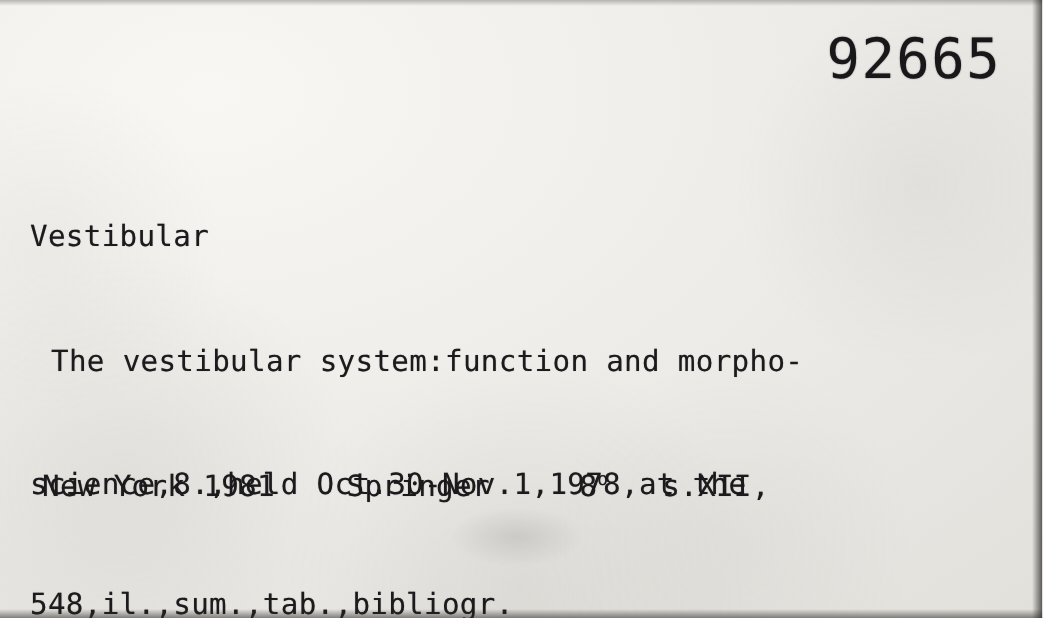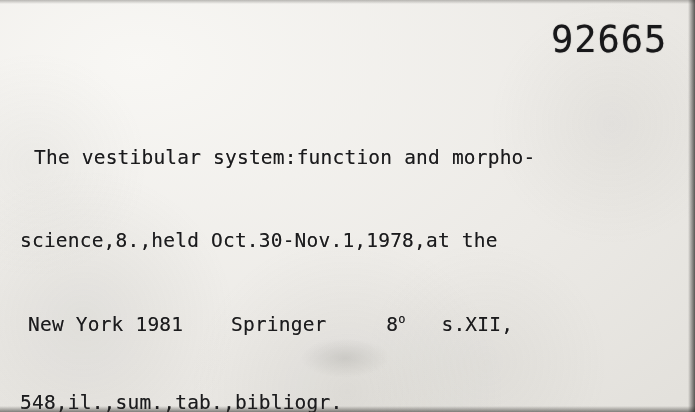--- a/index.html
+++ b/index.html
@@ -115,20 +115,21 @@
 <body>
 
 <div id="card">
 
   <div id="grain"></div>
   <div class="smudge"></div>
 
   <div class="num">92665</div>
 
   <div class="body-block">
+    <span class="line">Vestibular</span>
     <span class="line indent1">The vestibular system:function and morpho-</span>
     <span class="line">science,8.,held Oct.30-Nov.1,1978,at the</span>
     
     
   </div>
 
   <div class="imprint">
     <span class="line indent-small"><span>New York</span> <span>1981</span>    <span>Springer</span>     <span>8</span><span class="sup">o</span>   <span>s.XII,</span></span>
     <span class="line">548,il.,sum.,tab.,bibliogr.</span>
   </div>

